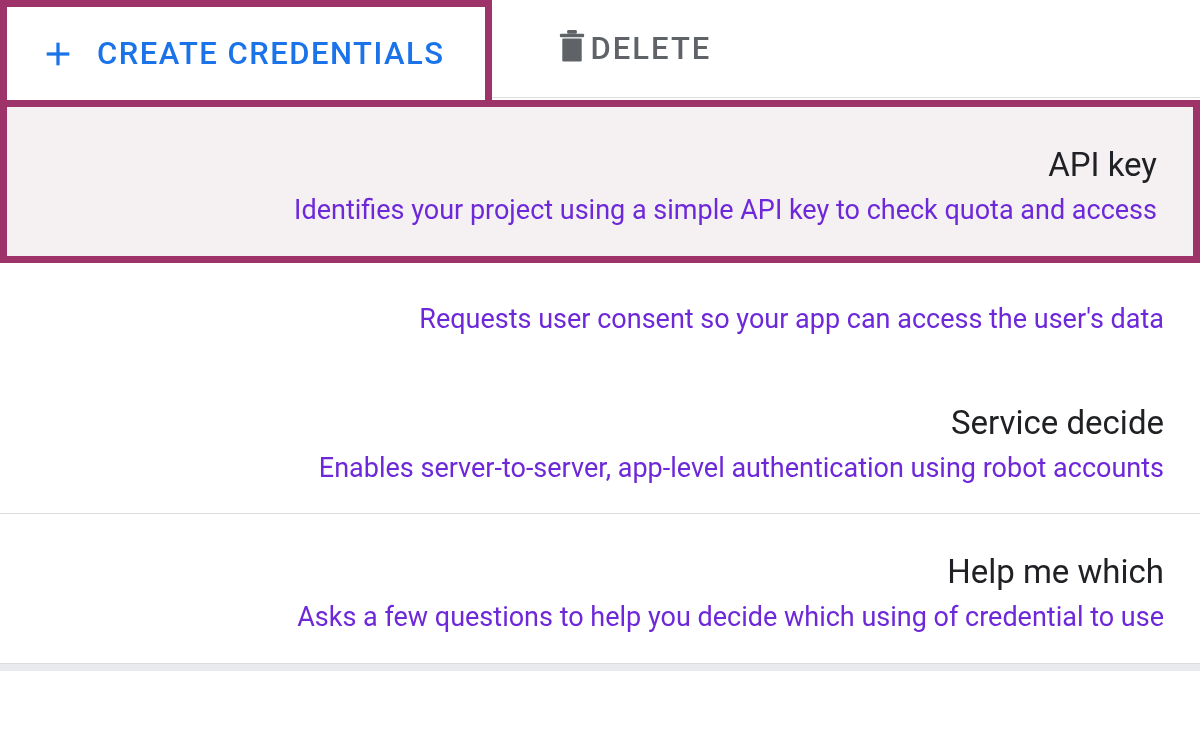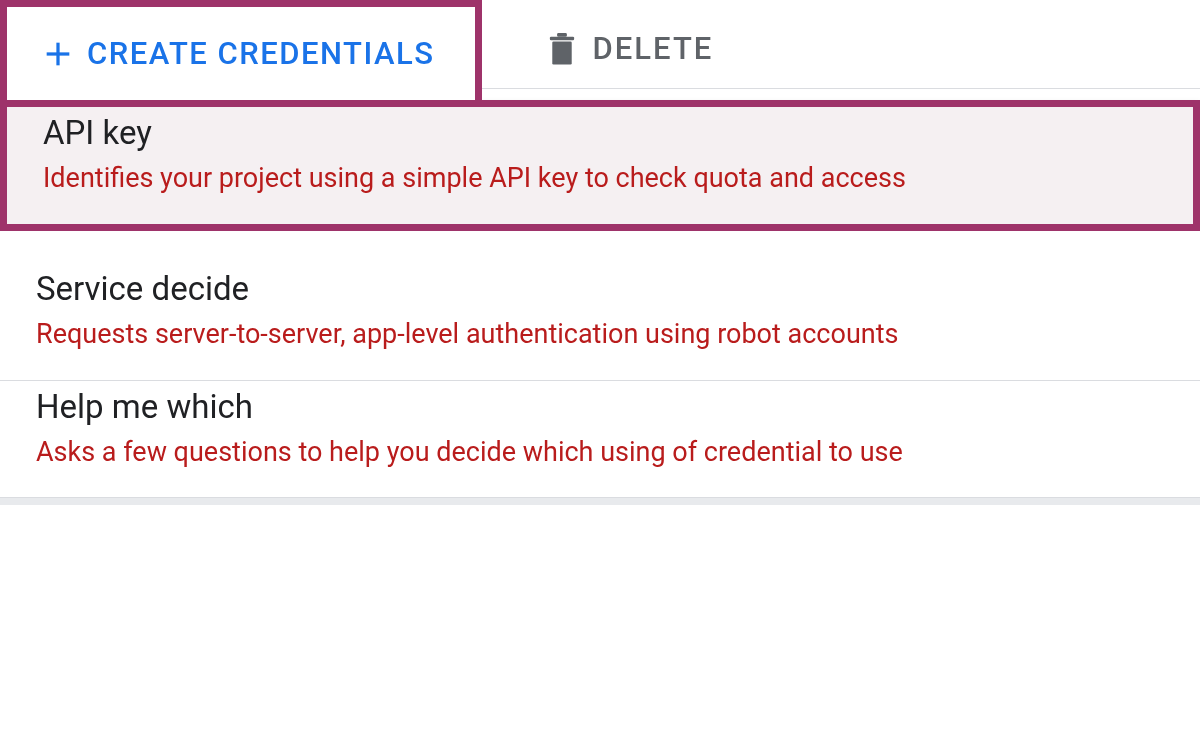--- a/index.html
+++ b/index.html
@@ -22,43 +22,43 @@
       width: 100%;
     }
     .create-button {
       display: flex;
       align-items: center;
       padding: 28px 40px 28px 34px;
       background: #fff;
       border: 7px solid #9e336a;
       border-bottom: none;
       cursor: pointer;
-      gap: 12px;
+      gap: 22px;
     }
     .create-button .plus-icon {
       display: flex;
       align-items: center;
       justify-content: center;
     }
     .create-button .plus-icon svg {
       width: 34px;
       height: 34px;
     }
     .create-label {
       color: #1a73e8;
       font-size: 31px;
       font-weight: 500;
       letter-spacing: 1.5px;
     }
     .delete-button {
       display: flex;
-      align-items: flex-end;
-      padding: 30px 40px 21px 65px;
+      align-items: flex-start;
+      padding: 30px 40px 30px 65px;
       cursor: pointer;
-      gap: 16px;
+      gap: 4px;
       flex: 1;
       border-bottom: 1px solid #dadce0;
     }
     .delete-button .trash-icon {
       display: flex;
       align-items: center;
       justify-content: center;
     }
     .delete-button .trash-icon svg {
       width: 30px;
@@ -69,36 +69,37 @@
       font-size: 31px;
       font-weight: 500;
       letter-spacing: 2px;
     }
     .dropdown-menu {
       width: 100%;
       background: #fff;
       box-shadow: 0 2px 6px rgba(0,0,0,0.08);
     }
     .menu-item {
-      padding: 6px 36px 26px 36px;
+      padding: 38px 36px 26px 36px;
       cursor: pointer;
       background: #fff;
+      text-align: right;
     }
     .menu-item.highlighted {
       background: #f5f0f2;
       border: 7px solid #9e336a;
     }
     .menu-item-title {
       color: #202124;
       font-size: 33px;
       font-weight: 400;
       margin-bottom: 8px;
     }
     .menu-item-description {
-      color: #b91c1c;
+      color: #6d28d9;
       font-size: 27px;
       font-weight: 400;
       line-height: 1.4;
     }
     .divider {
       height: 1px;
       background: #dadce0;
       width: 100%;
     }
     .bottom-bar {
@@ -134,25 +135,26 @@
 </div>
 
 <div class="dropdown-menu">
 
   <div class="menu-item highlighted">
     <div class="menu-item-title">API key</div>
     <div class="menu-item-description">Identifies your project using a simple API key to check quota and access</div>
   </div>
 
   <div class="menu-item">
+    <div class="menu-item-description">Requests user consent so your app can access the user's data</div>
   </div>
 
   <div class="menu-item">
     <div class="menu-item-title">Service decide</div>
-    <div class="menu-item-description">Requests server-to-server, app-level authentication using robot accounts</div>
+    <div class="menu-item-description">Enables server-to-server, app-level authentication using robot accounts</div>
   </div>
 
   <div class="divider"></div>
 
   <div class="menu-item">
     <div class="menu-item-title">Help me which</div>
     <div class="menu-item-description">Asks a few questions to help you decide which using of credential to use</div>
   </div>
 
 </div>

